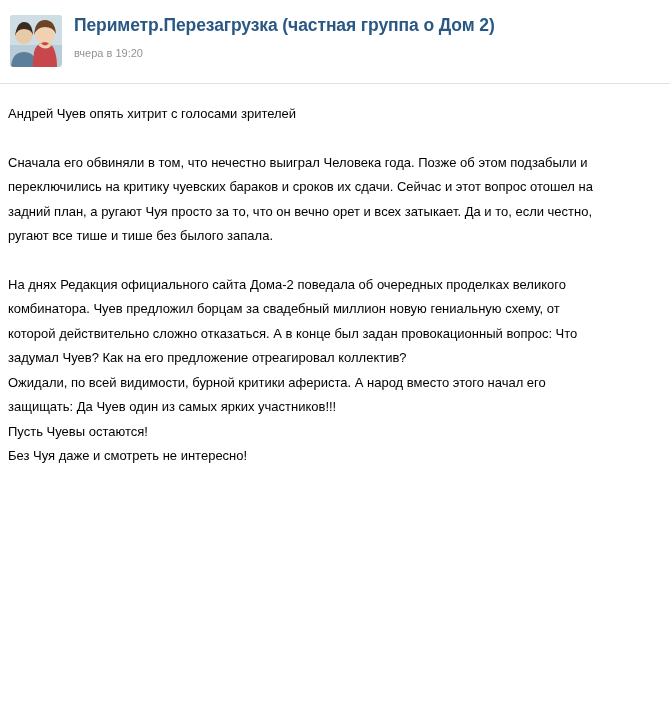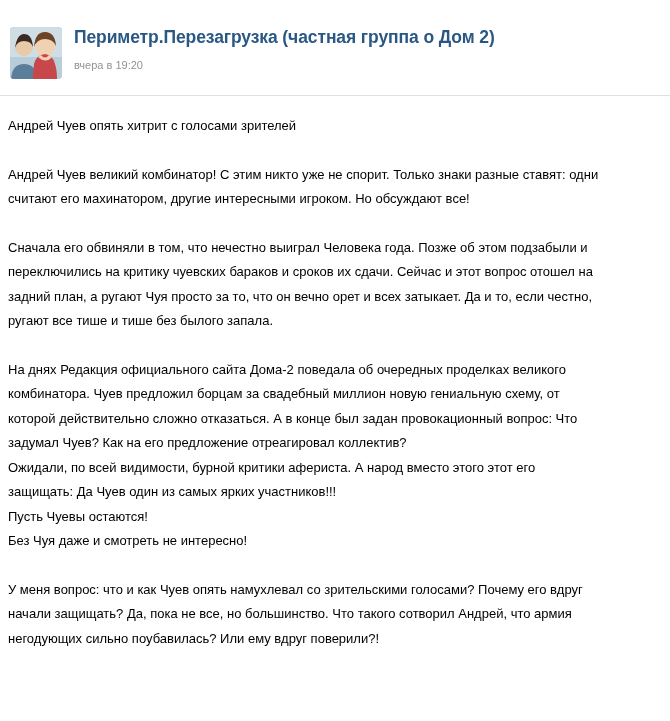--- a/index.html
+++ b/index.html
@@ -12,21 +12,20 @@
     background: #ffffff;
     font-family: "Liberation Sans", sans-serif;
     color: #000000;
     -webkit-font-smoothing: antialiased;
   }
   .page {
     width: 611px;
     box-sizing: border-box;
     padding: 0;
     position: relative;
-    margin-top: 12px;
   }
   
   .post-header {
     display: flex;
     align-items: flex-start;
     padding: 14px 0 0 10px;
     min-height: 52px;
   }
   .avatar {
     width: 52px;
@@ -108,24 +107,22 @@
     <div class="header-text">
       <div class="group-title">Периметр.Перезагрузка (частная группа о Дом 2)</div>
       <div class="post-time">вчера в 19:20</div>
     </div>
   </div>
 
   <div class="divider"></div>
 
   <div class="post-body">
     <p class="para">Андрей Чуев опять хитрит с голосами зрителей</p>
-    <p class="para">Андрей Чуев великий комбинатор! С этим никто уже не спорит. Только знаки разные ставят: одни считают его махинатором, другие интересными игроком. Но обсуждают все!</p>
     <p class="para">Сначала его обвиняли в том, что нечестно выиграл Человека года. Позже об этом подзабыли и переключились на критику чуевских бараков и сроков их сдачи. Сейчас и этот вопрос отошел на задний план, а ругают Чуя просто за то, что он вечно орет и всех затыкает. Да и то, если честно, ругают все тише и тише без былого запала.</p>
     <p class="para tight">На днях Редакция официального сайта Дома-2 поведала об очередных проделках великого комбинатора. Чуев предложил борцам за свадебный миллион новую гениальную схему, от которой действительно сложно отказаться. А в конце был задан провокационный вопрос: Что задумал Чуев? Как на его предложение отреагировал коллектив?</p>
     <p class="para">
-      <span class="line">Ожидали, по всей видимости, бурной критики афериста. А народ вместо этого этот его защищать: Да Чуев один из самых ярких участников!!!</span>
+      <span class="line">Ожидали, по всей видимости, бурной критики афериста. А народ вместо этого начал его защищать: Да Чуев один из самых ярких участников!!!</span>
       <span class="line">Пусть Чуевы остаются!</span>
       <span class="line">Без Чуя даже и смотреть не интересно!</span>
     </p>
-    <p class="para">У меня вопрос: что и как Чуев опять намухлевал со зрительскими голосами? Почему его вдруг начали защищать? Да, пока не все, но большинство. Что такого сотворил Андрей, что армия негодующих сильно поубавилась? Или ему вдруг поверили?!</p>
   </div>
 
 </div>
 
 </body></html>

